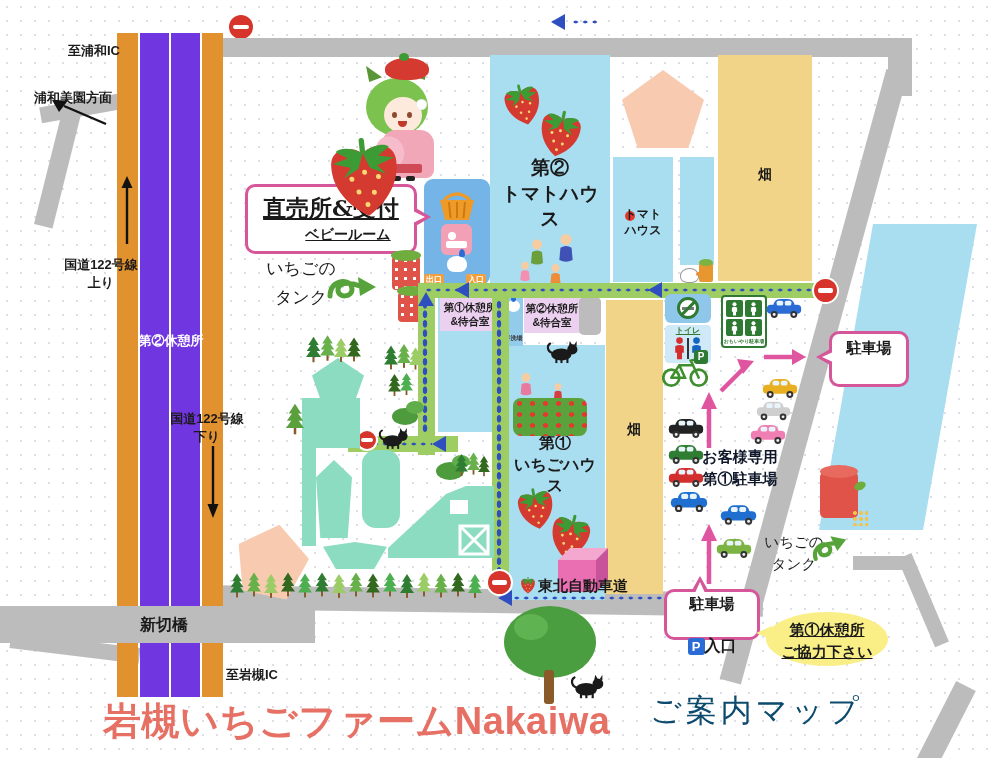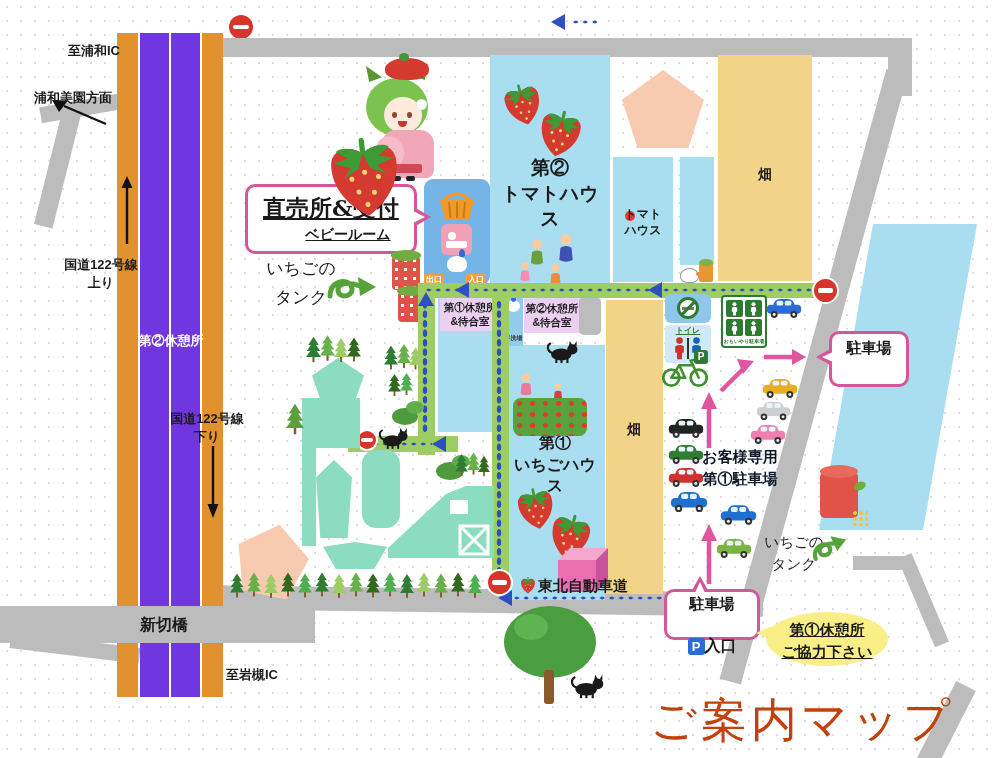--- a/index.html
+++ b/index.html
@@ -544,14 +544,15 @@
       <span class="pbadge" style="width:17px;height:17px;font-size:13px;line-height:17px">P</span><span>入口</span>
     </div>
   </div>
 
   <div class="abs" style="left:766px;top:612px;width:122px;height:54px;background:#f9ef86;border-radius:50%">
     <div class="ptr" style="left:-10px;top:14px;border-top:7px solid transparent;border-bottom:7px solid transparent;border-right:16px solid #f9ef86"></div>
     <div class="lbl" style="left:0;top:7px;width:122px;font-size:15px;text-decoration:underline;line-height:1.45">第①休憩所
 ご協力下さい</div>
   </div>
 
-  <div class="abs" style="left:650px;top:690px;font-size:46px;color:#c2410c;font-family:Liberation Sans, sans-serif;letter-spacing:4px">ご案内マップ</div>
+  <div class="abs" style="left:103px;top:696px;font-size:38px;font-weight:bold;color:#e77065;letter-spacing:0.5px">岩槻いちごファームNakaiwa</div>
+  <div class="abs" style="left:650px;top:690px;font-size:31px;color:#0c4a6e;font-family:Liberation Sans, sans-serif;letter-spacing:4px">ご案内マップ</div>
 </div>
 
 </body></html>

